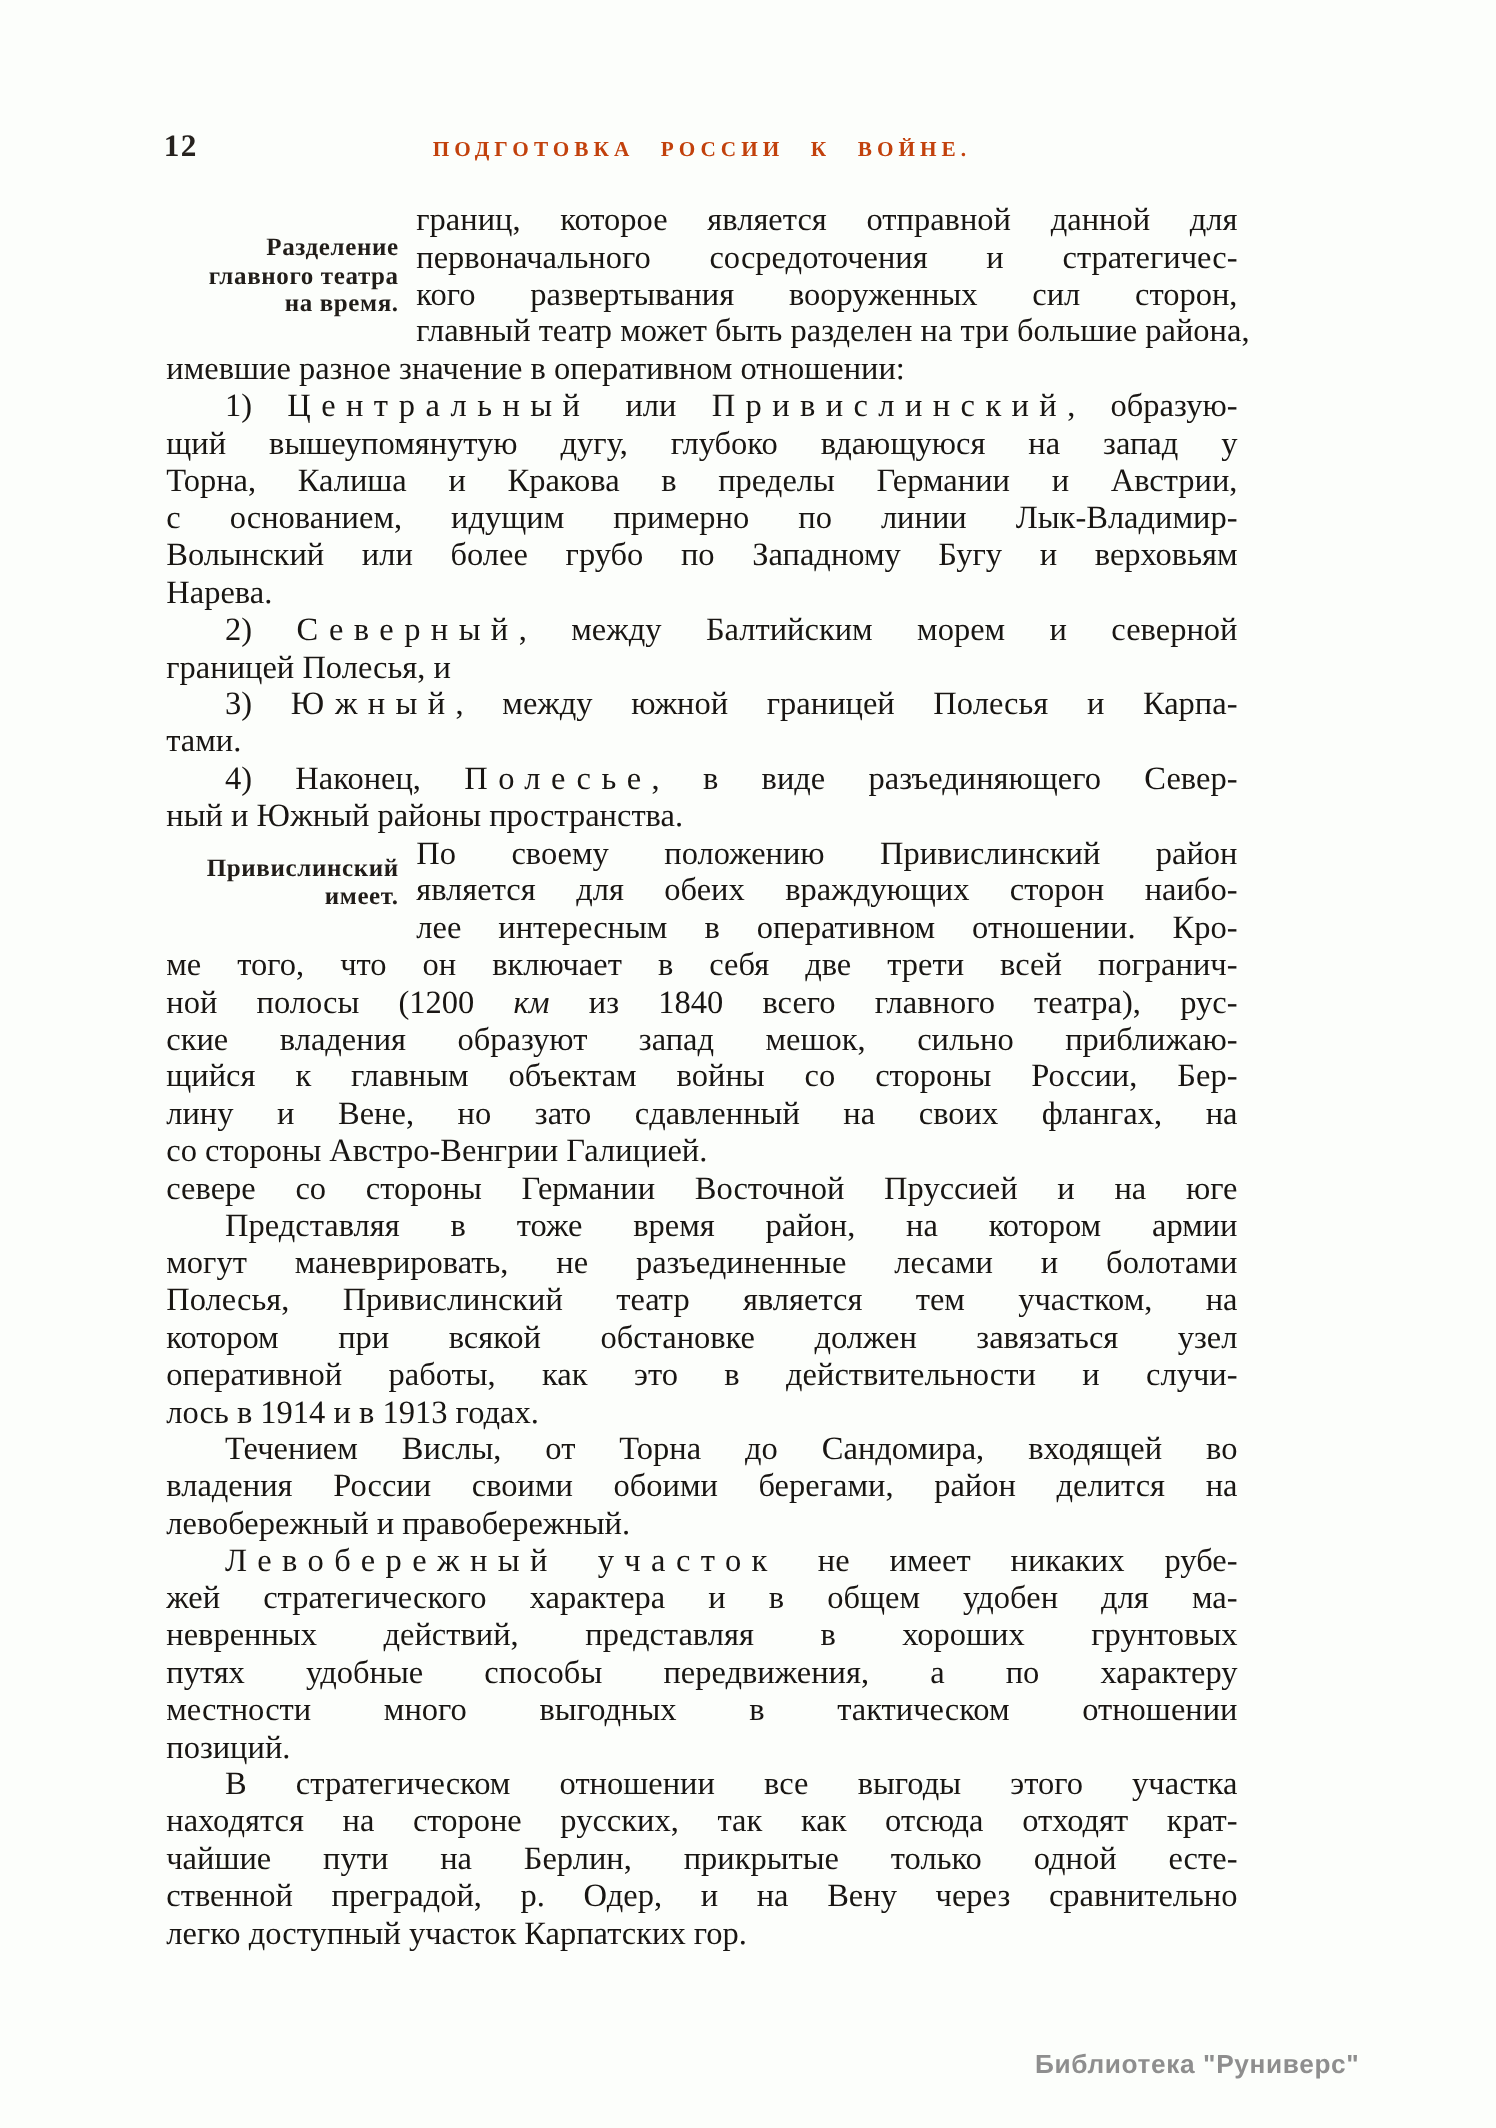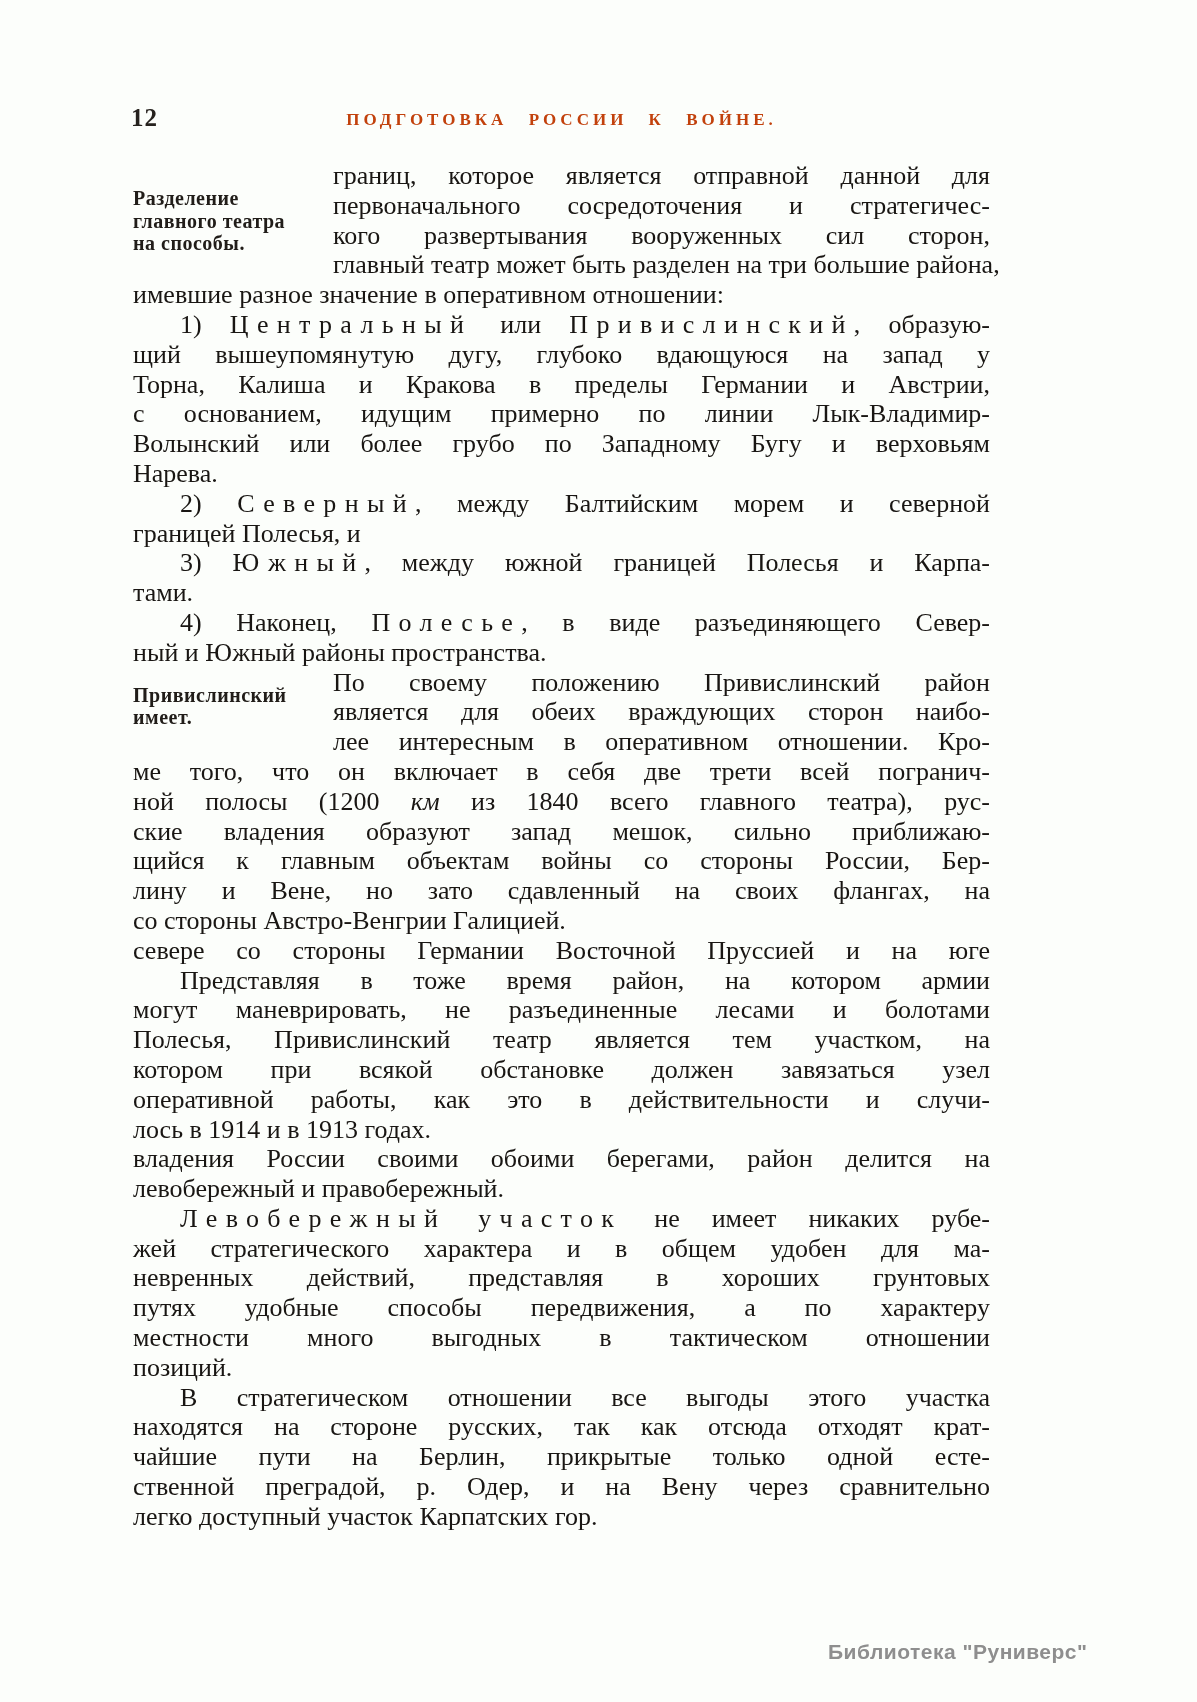--- a/index.html
+++ b/index.html
@@ -53,21 +53,21 @@
   .sp { letter-spacing: 0.32em; }
   .it { font-style: italic; }
   .sidenote-float {
     float: left;
     width: 200px;
   }
   .sidenote {
     font-size: 20px;
     line-height: 22.5px;
     font-weight: bold;
-    text-align: left;
+    text-align: right;
     letter-spacing: 0.5px;
     color: #211d19;
     padding-right: 14px;
   }
   #watermark {
     position: absolute;
     left: 828px; top: 1640px;
     font-family: "Liberation Sans", sans-serif;
     font-size: 21px; font-weight: bold;
     letter-spacing: 0.5px;
@@ -79,21 +79,21 @@
 
 <div id="page">
   <div id="page-number">12</div>
   <div id="running-header">ПОДГОТОВКА РОССИИ К ВОЙНЕ.</div>
   <div id="text-column">
       <div class="paragraph">
         <div class="sidenote-float" style="height: 119px;">
           <div class="sidenote" style="padding-top: 26px;">
             <div>Разделение</div>
             <div>главного театра</div>
-            <div>на способы.</div>
+            <div>на время.</div>
           </div>
         </div>
         <div class="line"><span>границ, которое является отправной данной для</span></div>
         <div class="line"><span>первоначального сосредоточения и стратегичес-</span></div>
         <div class="line"><span>кого развертывания вооруженных сил сторон,</span></div>
         <div class="line"><span>главный театр может быть разделен на три большие района,</span></div>
         <div class="line last"><span>имевшие разное значение в оперативном отношении:</span></div>
       </div>
       <div class="paragraph">
         <div class="line indent"><span>1) </span><span class="sp">Центральный</span><span> или </span><span class="sp">Привислинский</span><span>, образую-</span></div>
@@ -135,20 +135,21 @@
       </div>
       <div class="paragraph">
         <div class="line indent"><span>Представляя в тоже время район, на котором армии</span></div>
         <div class="line"><span>могут маневрировать, не разъединенные лесами и болотами</span></div>
         <div class="line"><span>Полесья, Привислинский театр является тем участком, на</span></div>
         <div class="line"><span>котором при всякой обстановке должен завязаться узел</span></div>
         <div class="line"><span>оперативной работы, как это в действительности и случи-</span></div>
         <div class="line last"><span>лось в 1914 и в 1913 годах.</span></div>
       </div>
       <div class="paragraph">
+        <div class="line indent"><span>Течением Вислы, от Торна до Сандомира, входящей во</span></div>
         <div class="line"><span>владения России своими обоими берегами, район делится на</span></div>
         <div class="line last"><span>левобережный и правобережный.</span></div>
       </div>
       <div class="paragraph">
         <div class="line indent"><span class="sp">Левобережный</span><span> </span><span class="sp">участок</span><span> не имеет никаких рубе-</span></div>
         <div class="line"><span>жей стратегического характера и в общем удобен для ма-</span></div>
         <div class="line"><span>невренных действий, представляя в хороших грунтовых</span></div>
         <div class="line"><span>путях удобные способы передвижения, а по характеру</span></div>
         <div class="line"><span>местности много выгодных в тактическом отношении</span></div>
         <div class="line last"><span>позиций.</span></div>

